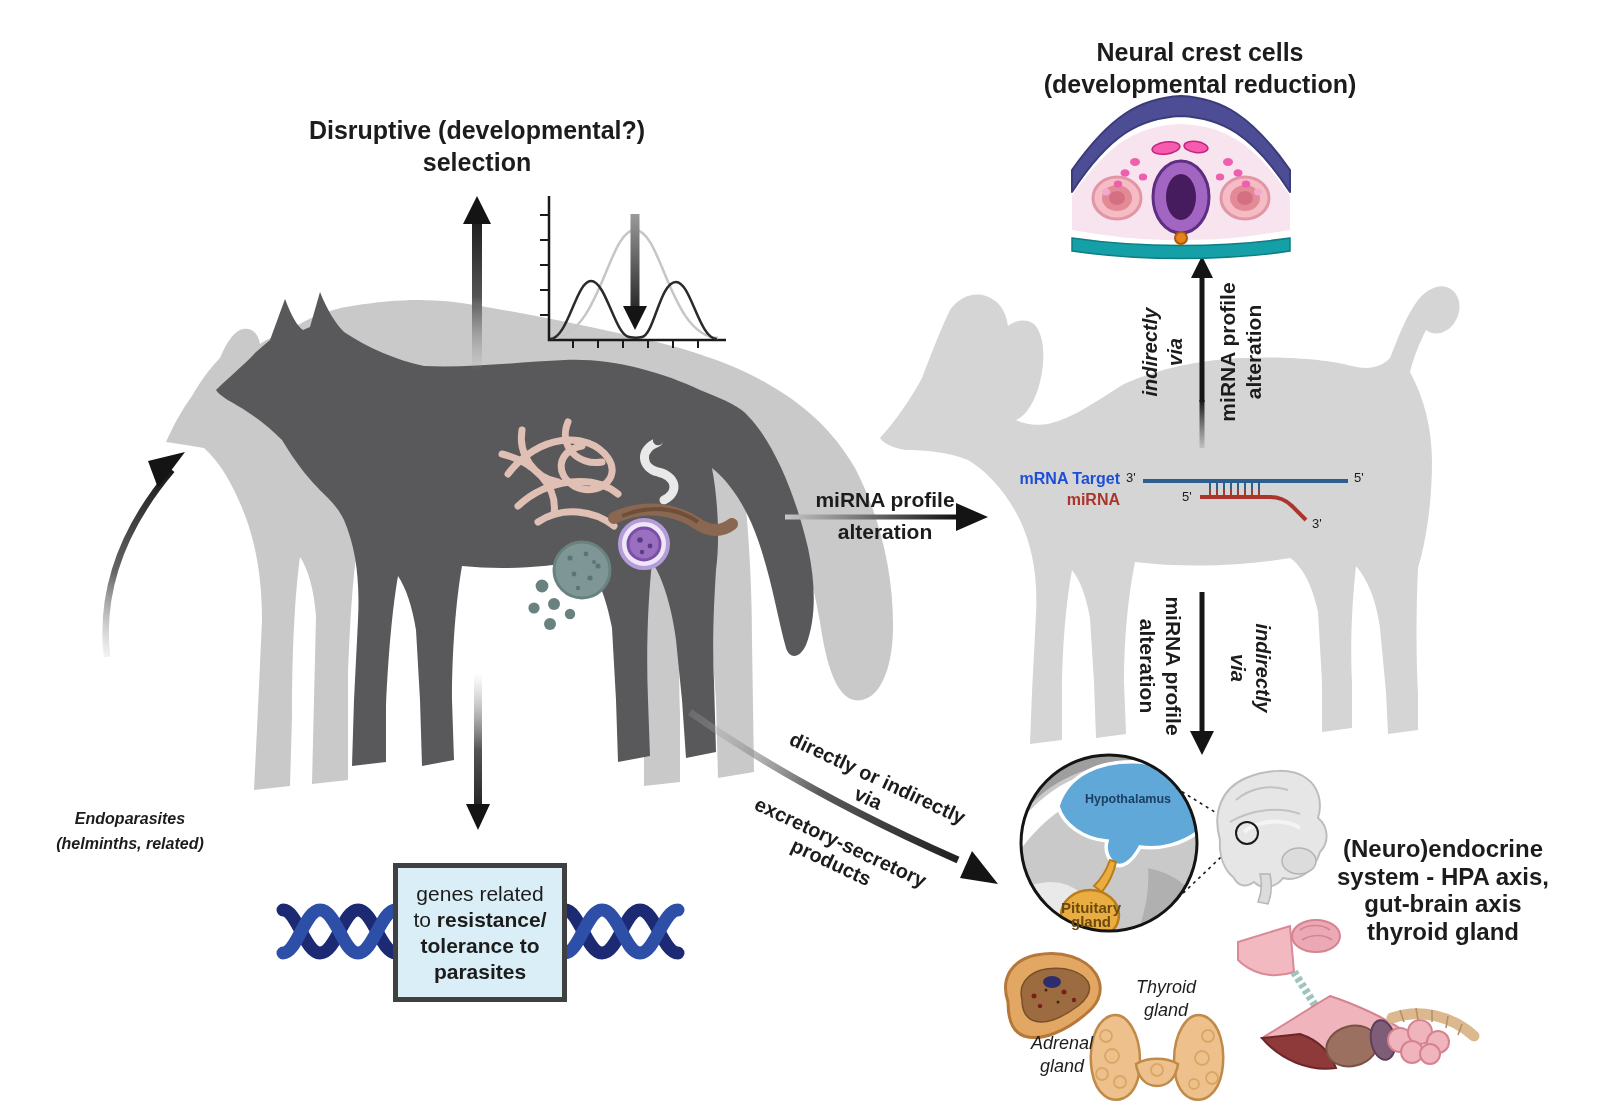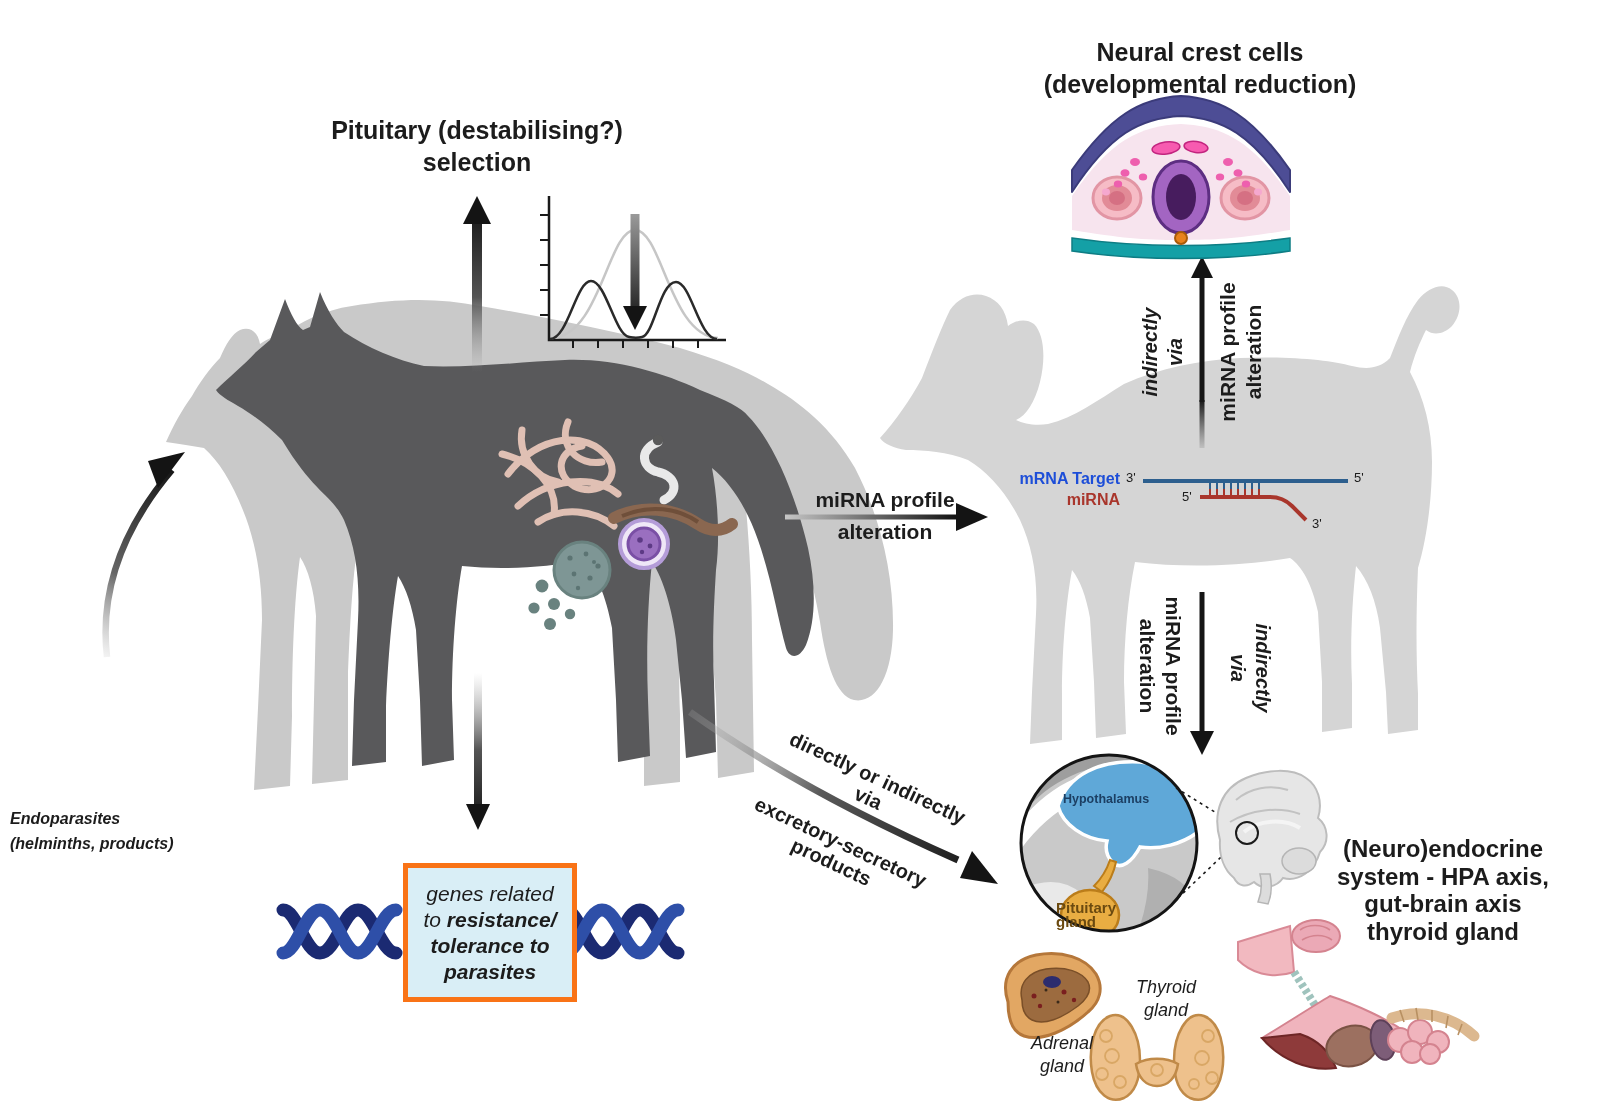--- a/index.html
+++ b/index.html
@@ -1,36 +1,36 @@
 <!DOCTYPE html>
 <html><head>
 <meta charset="utf-8">
 <style>
   html,body{margin:0;padding:0;background:#fff;}
   .canvas{position:relative;width:1600px;height:1120px;background:#ffffff;overflow:hidden;
           font-family:"Liberation Sans", sans-serif;color:#1c1c1c;}
   .art{position:absolute;left:0;top:0;width:1600px;height:1120px;}
   .t{position:absolute;line-height:1.2;}
-  .ctr{}
+  .ctr{text-align:center;}
   .b{font-weight:bold;}
   .i{font-style:italic;}
   .title{font-weight:bold;font-size:25px;line-height:32px;text-align:center;}
   .endotitle{font-weight:bold;font-size:24px;line-height:27.5px;text-align:center;}
   .rot-ccw{transform:rotate(-90deg);}
   .rot-cw{transform:rotate(90deg);}
   .rot25{transform:rotate(25deg);}
   .vlabel-b{font-weight:bold;font-size:21px;line-height:26px;text-align:center;}
   .vlabel-i{font-weight:bold;font-style:italic;font-size:20px;line-height:25px;text-align:center;}
   .arrowlab{font-weight:bold;font-size:21px;line-height:22px;text-align:center;}
   .small-prime{font-size:13px;}
   .mrna-lab{font-weight:bold;font-size:16px;text-align:right;width:116px;}
   .mirna-list{font-size:19px;line-height:22px;text-align:center;width:300px;}
-  .genebox{position:absolute;left:403px;top:863px;width:164px;height:129px;
-           background:#d9eef6;border:5px solid #f97316;display:flex;flex-direction:column;
-           justify-content:center;align-items:center;font-style:italic;font-size:21px;line-height:26px;text-align:center;}
+  .genebox{position:absolute;left:393px;top:863px;width:164px;height:129px;
+           background:#d9eef6;border:5px solid #404040;display:flex;flex-direction:column;
+           justify-content:center;align-items:center;font-size:21px;line-height:26px;text-align:center;}
   .gland-lab{font-style:italic;font-size:18px;line-height:23px;text-align:center;}
 </style>
 </head>
 <body>
 
 <div class="canvas">
 
 <svg class="art" viewBox="0 0 1600 1120" xmlns="http://www.w3.org/2000/svg">
   <defs>
     <linearGradient id="gUpL" x1="0" y1="372" x2="0" y2="206" gradientUnits="userSpaceOnUse">
@@ -321,32 +321,32 @@
           <circle cx="1438" cy="1042" r="11"></circle>
       <circle cx="1412" cy="1052" r="11"></circle>
           <circle cx="1430" cy="1054" r="10"></circle>
     </g>
     <path d="M 1392 1018 C 1420 1008 1452 1016 1474 1036" fill="none" stroke="#dcb88f" stroke-width="11" stroke-linecap="round"></path>
     <path d="M 1400 1010 L 1404 1022 M 1416 1008 L 1418 1020 M 1432 1010 L 1432 1022 M 1448 1016 L 1446 1028 M 1462 1024 L 1458 1035" stroke="#b89062" stroke-width="1.6"></path>
   </g>
 </svg>
 
 <div class="t title" style="left:277px;top:114px;width:400px;">
-  <div>Pituitary (destabilising?)</div>
+  <div>Disruptive (developmental?)</div>
   <div>selection</div>
 </div>
 
 <div class="t title" style="left:1000px;top:36px;width:400px;">
   <div>Neural crest cells</div>
   <div>(developmental reduction)</div>
 </div>
 
 <div class="t ctr b i" style="left:10px;top:806px;width:240px;font-size:16px;line-height:25px;">
   <div>Endoparasites</div>
-  <div>(helminths, products)</div>
+  <div>(helminths, related)</div>
 </div>
 
 <div class="genebox">
   <div>genes related</div>
   <div><span>to </span><span class="b">resistance/</span></div>
   <div class="b">tolerance to</div>
   <div class="b">parasites</div>
 </div>
 
 <div class="t arrowlab" style="left:785px;top:489px;width:200px;">miRNA profile</div>

